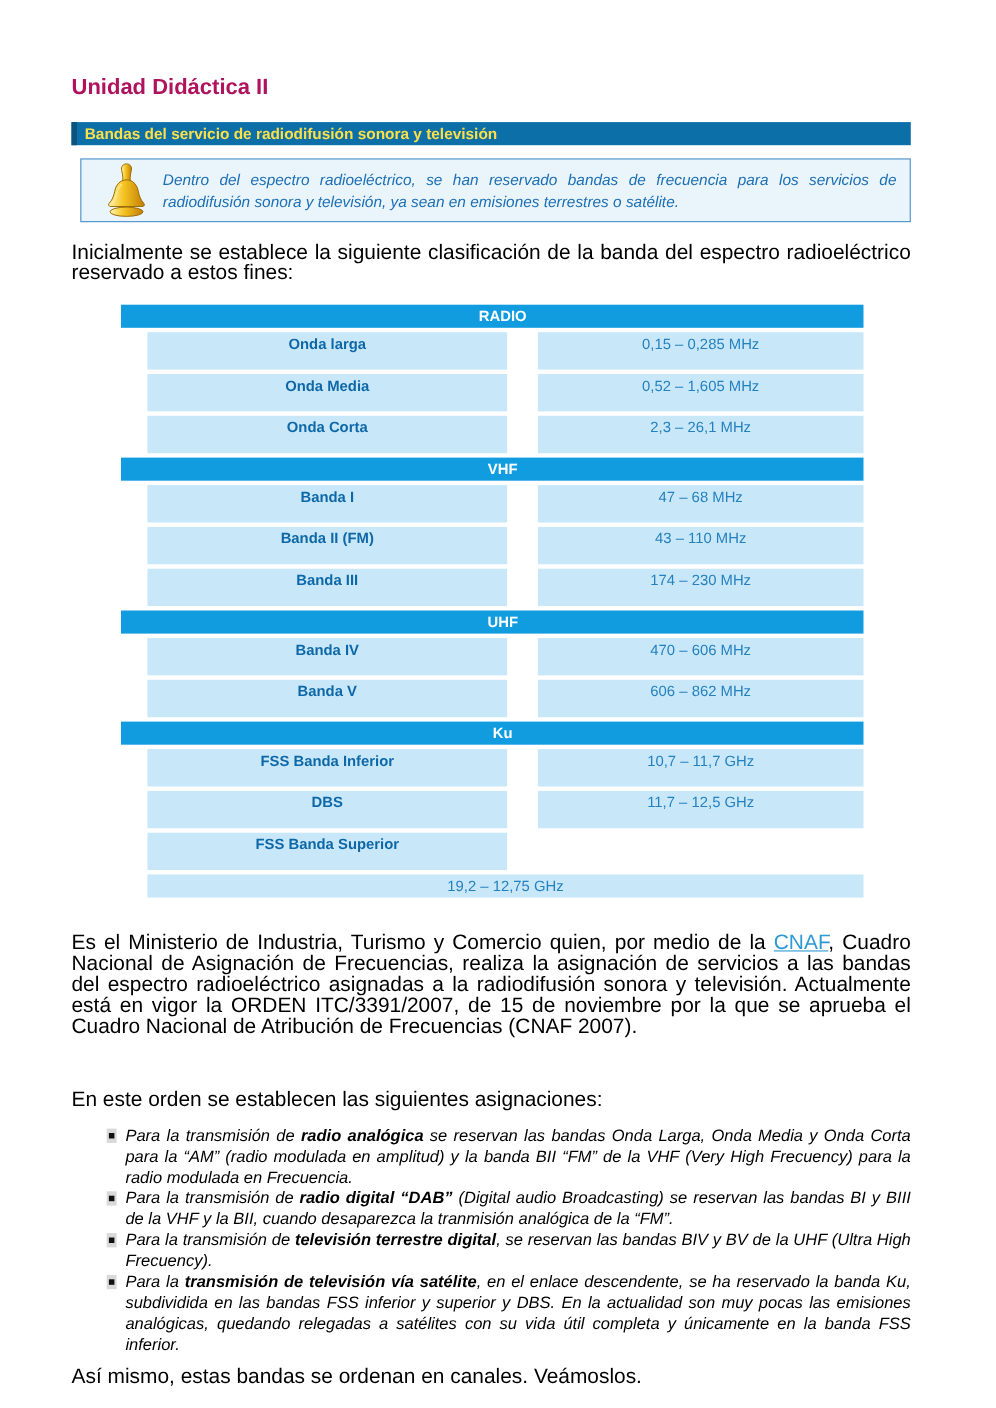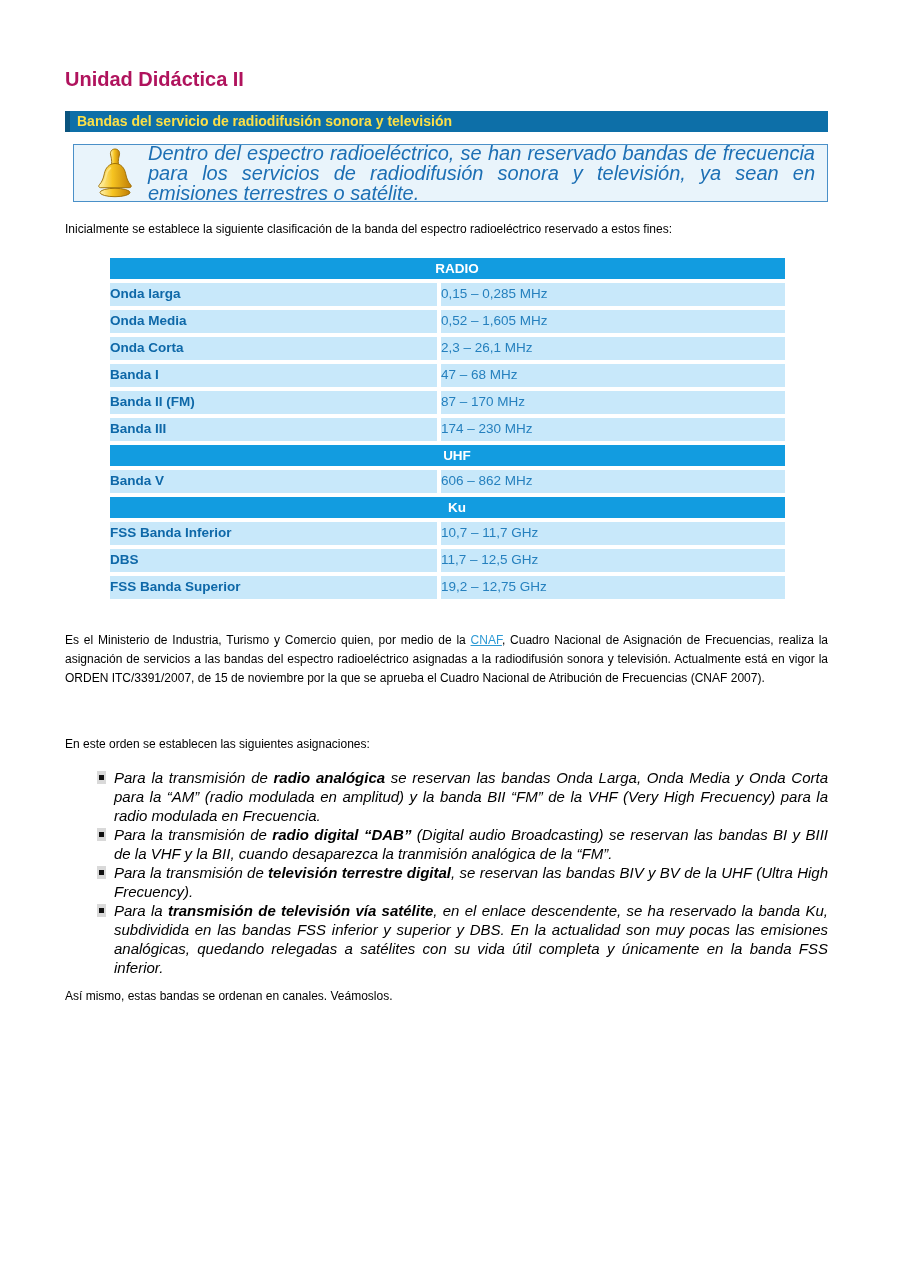--- a/index.html
+++ b/index.html
@@ -44,29 +44,29 @@
     display: flex;
     align-items: center;
   }
   .bell {
     flex: 0 0 auto;
     margin: 0 14px 0 22px;
     display: inline-flex;
   }
   .note-text {
     flex: 1 1 auto;
-    font-size: 20px;
+    font-size: 14px;
     line-height: 20px;
     font-style: italic;
     color: var(--note-text, #1C6FB4);
     text-align: justify;
     padding-right: 12px;
   }
   .par {
-    font-size: 12px;
+    font-size: 19px;
     line-height: 19px;
     text-align: justify;
   }
   .par-intro   { margin-top: 18px; }
   .par-cnaf    { margin-top: 32px; }
   .par-assign  { margin-top: 47px; }
   .par-close   { margin-top: 10px; }
   a.link {
     color: var(--link, #2E9AD4);
     text-decoration: underline;
@@ -86,25 +86,27 @@
     color: #fff;
     font-weight: bold;
     text-align: center;
     padding-left: 19px;
   }
   .tbl-row {
     display: flex;
     gap: 4px;
     margin-bottom: 4px;
   }
-  .tbl-row:last-child { margin-bottom: 0; }
+  .tbl-row:last-child { margin-bottom: 0; flex-direction: column; }
   .tbl-cell {
-    height: 23px;
+    height: 34px;
     line-height: 21px;
     background: var(--table-row-bg, #C8E8FA);
+    text-align: center;
+    margin-left: 24px;
   }
   .tbl-label {
     width: 327px;
     font-weight: bold;
     color: var(--table-label, #0E68A8);
   }
   .tbl-value {
     flex: 1;
     color: var(--table-value, #2580BE);
   }
@@ -175,33 +177,38 @@
         <div class="tbl-cell tbl-value">0,15 – 0,285 MHz</div>
       </div>
       <div class="tbl-row">
         <div class="tbl-cell tbl-label">Onda Media</div>
         <div class="tbl-cell tbl-value">0,52 – 1,605 MHz</div>
       </div>
       <div class="tbl-row">
         <div class="tbl-cell tbl-label">Onda Corta</div>
         <div class="tbl-cell tbl-value">2,3 – 26,1 MHz</div>
       </div>
+      <div class="tbl-header">VHF</div>
       <div class="tbl-row">
         <div class="tbl-cell tbl-label">Banda I</div>
         <div class="tbl-cell tbl-value">47 – 68 MHz</div>
       </div>
       <div class="tbl-row">
         <div class="tbl-cell tbl-label">Banda II (FM)</div>
-        <div class="tbl-cell tbl-value">87 – 170 MHz</div>
+        <div class="tbl-cell tbl-value">43 – 110 MHz</div>
       </div>
       <div class="tbl-row">
         <div class="tbl-cell tbl-label">Banda III</div>
         <div class="tbl-cell tbl-value">174 – 230 MHz</div>
       </div>
       <div class="tbl-header">UHF</div>
+      <div class="tbl-row">
+        <div class="tbl-cell tbl-label">Banda IV</div>
+        <div class="tbl-cell tbl-value">470 – 606 MHz</div>
+      </div>
       <div class="tbl-row">
         <div class="tbl-cell tbl-label">Banda V</div>
         <div class="tbl-cell tbl-value">606 – 862 MHz</div>
       </div>
       <div class="tbl-header">Ku</div>
       <div class="tbl-row">
         <div class="tbl-cell tbl-label">FSS Banda Inferior</div>
         <div class="tbl-cell tbl-value">10,7 – 11,7 GHz</div>
       </div>
       <div class="tbl-row">

